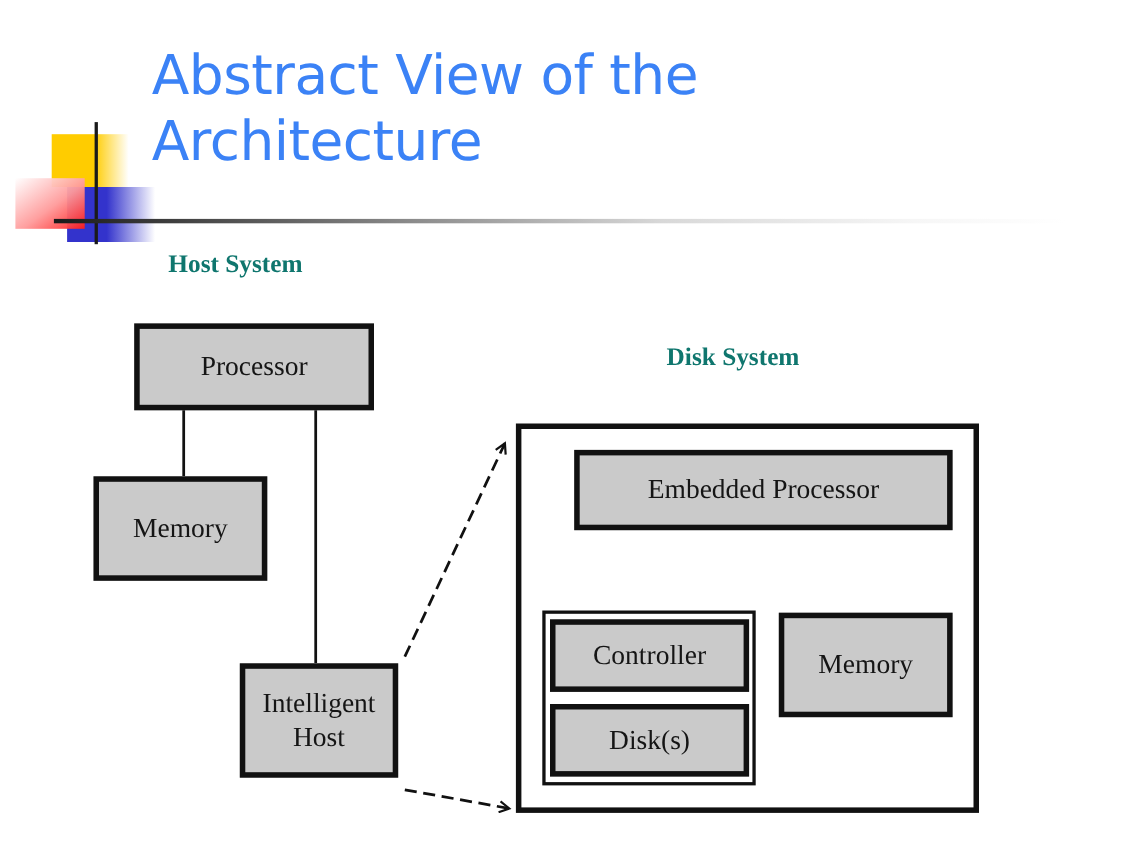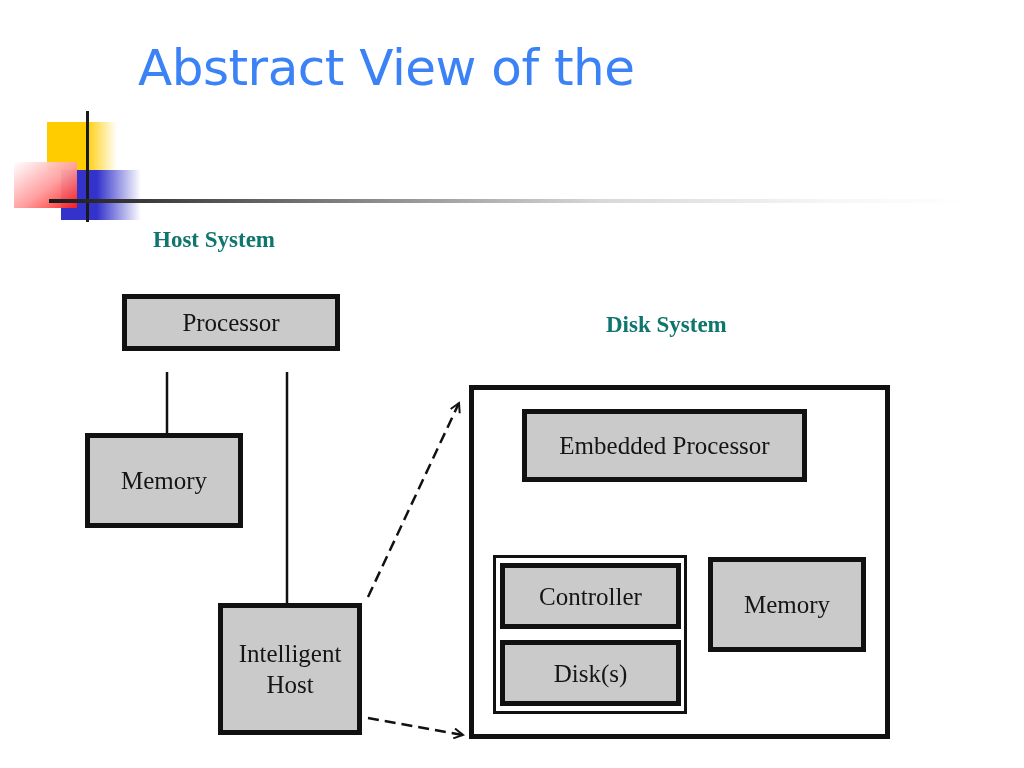--- a/index.html
+++ b/index.html
@@ -98,58 +98,59 @@
 <div class="slide">
 
   <div class="deco deco-yellow"></div>
   <div class="deco deco-blue"></div>
   <div class="deco deco-red"></div>
   <div class="deco deco-vline"></div>
   <div class="deco deco-hline"></div>
 
   <h1 class="title">
     <span>Abstract View of the</span><br>
+    <span>Architecture</span>
   </h1>
 
   <svg class="wires" viewBox="0 0 1024 768">
     <defs>
       <marker id="arrowhead" viewBox="0 0 12 12" refX="10" refY="6" markerWidth="12" markerHeight="12" markerUnits="userSpaceOnUse" orient="auto">
         <path d="M1,1 L10,6 L1,11" fill="none" stroke="#111" stroke-width="2"></path>
       </marker>
     </defs>
     <line x1="167" y1="372" x2="167" y2="433" stroke="#111" stroke-width="2.5"></line>
     <line x1="287" y1="372" x2="287" y2="603" stroke="#111" stroke-width="2.5"></line>
     <line x1="590" y1="481" x2="590" y2="555" stroke="#111" stroke-width="2.5"></line>
     <line x1="784" y1="481" x2="784" y2="557" stroke="#111" stroke-width="2.5"></line>
     <line x1="368" y1="597" x2="459" y2="403" stroke="#111" stroke-width="2.5" stroke-dasharray="11,6" marker-end="url(#arrowhead)"></line>
     <line x1="368" y1="718" x2="463" y2="735" stroke="#111" stroke-width="2.5" stroke-dasharray="11,6" marker-end="url(#arrowhead)"></line>
   </svg>
 
   <div class="label" style="left:153px; top:227px;">Host System</div>
 
-  <div class="box" style="left:122px; top:294px; width:218px; height:57px;">
+  <div class="box" style="left:122px; top:294px; width:218px; height:79px;">
     <span>Processor</span>
   </div>
 
   <div class="box" style="left:85px; top:433px; width:158px; height:95px;">
     <span>Memory</span>
   </div>
 
-  <div class="box" style="left:218px; top:603px; width:144px; height:132px;">
+  <div class="box" style="left:218px; top:603px; width:144px; height:104px;">
     <span>
       <span>Intelligent</span><br>
       <span>Host</span>
     </span>
   </div>
 
   <div class="label" style="left:606px; top:312px;">Disk System</div>
 
   <div class="frame" style="left:469px; top:385px; width:421px; height:354px;"></div>
 
-  <div class="box" style="left:522px; top:409px; width:285px; height:73px;">
+  <div class="box" style="left:522px; top:409px; width:344px; height:73px;">
     <span>Embedded Processor</span>
   </div>
 
   <div class="group" style="left:493px; top:555px; width:194px; height:159px;"></div>
 
   <div class="box" style="left:500px; top:563px; width:181px; height:66px;">
     <span>Controller</span>
   </div>
 
   <div class="box" style="left:500px; top:640px; width:181px; height:66px;">

